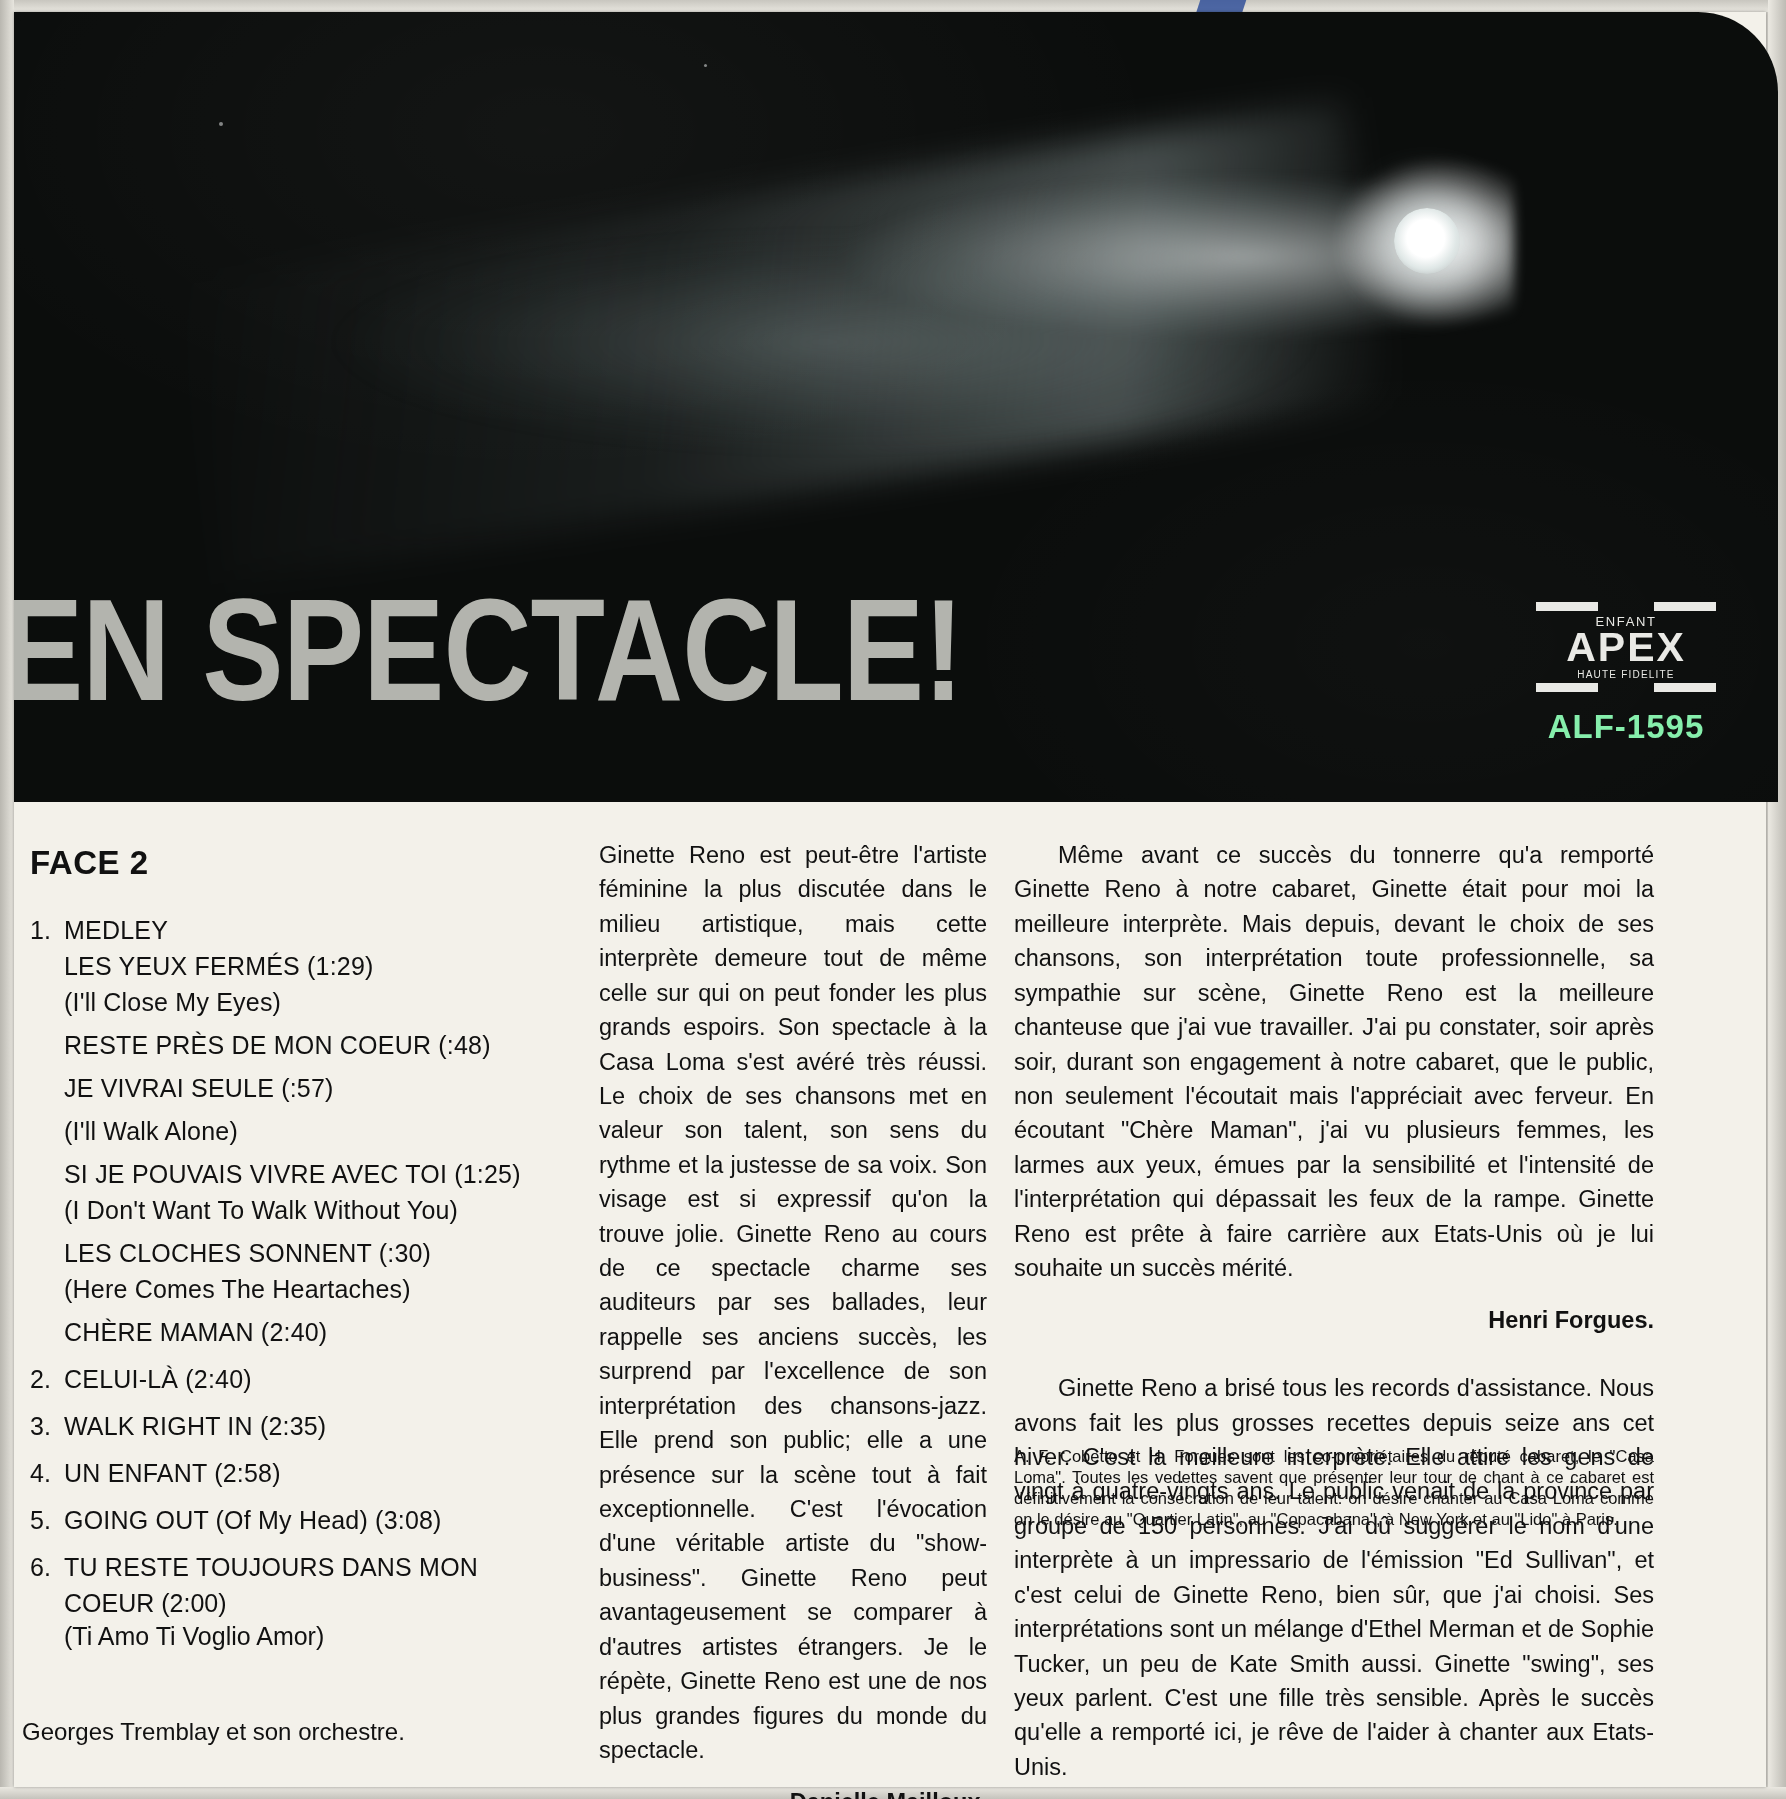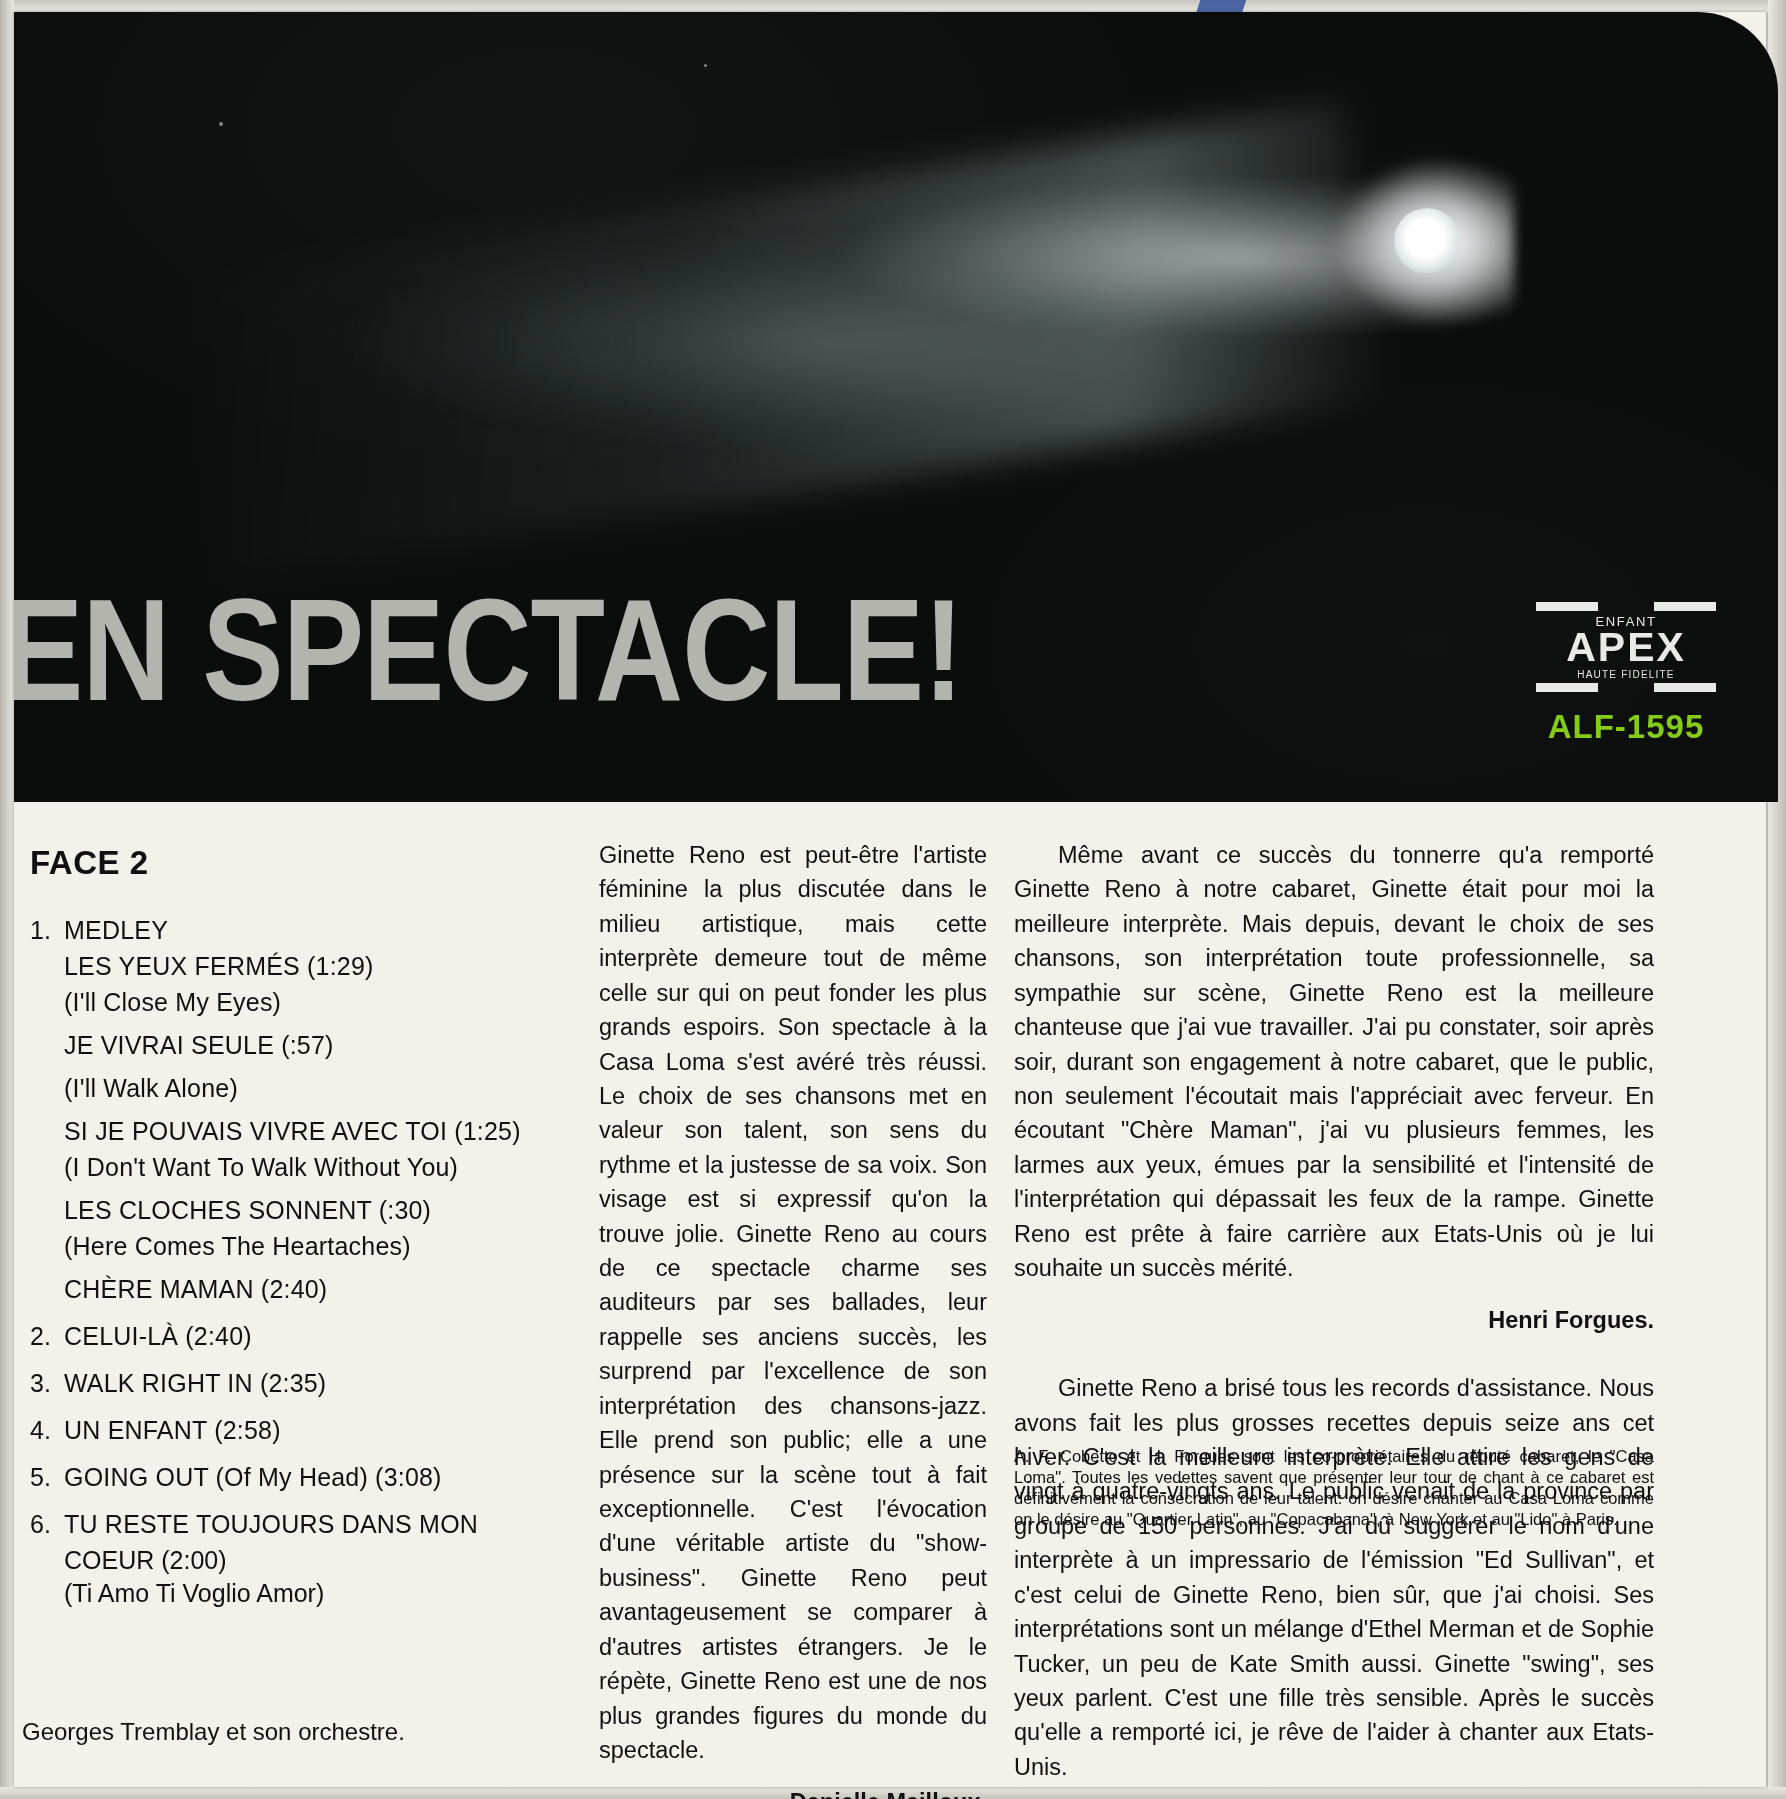--- a/index.html
+++ b/index.html
@@ -151,21 +151,21 @@
     font-size: 10px;
     letter-spacing: 1.2px;
     margin-top: 1px;
     margin-bottom: 3px;
   }
   #catalog {
     margin-top: 16px;
     font-size: 33px;
     font-weight: bold;
     letter-spacing: 1px;
-    color: #84cc16;
+    color: #86efac;
   }
 
   
   #text-area {
     position: absolute;
     left: 0;
     top: 790px;
     width: 1752px;
     height: 985px;
     background: #f3f1ea;
@@ -301,20 +301,21 @@
 
     <div id="col-tracks">
       <div id="face-label">FACE 2</div>
 
       <div class="track">
         <span class="num">1.</span>
         <span class="ttl">MEDLEY</span>
       </div>
       <div class="sub-title">LES YEUX FERMÉS (1:29)</div>
       <div class="sub-alt">(I'll Close My Eyes)</div>
+      <div class="sub-alt">RESTE PRÈS DE MON COEUR (:48)</div>
       <div class="sub-alt">JE VIVRAI SEULE (:57)</div>
       <div class="sub-alt">(I'll Walk Alone)</div>
       <div class="sub-title">SI JE POUVAIS VIVRE AVEC TOI (1:25)</div>
       <div class="sub-alt">(I Don't Want To Walk Without You)</div>
       <div class="sub-title">LES CLOCHES SONNENT (:30)</div>
       <div class="sub-alt">(Here Comes The Heartaches)</div>
       <div class="sub-title">CHÈRE MAMAN (2:40)</div>
 
       <div class="track spaced">
         <span class="num">2.</span>

